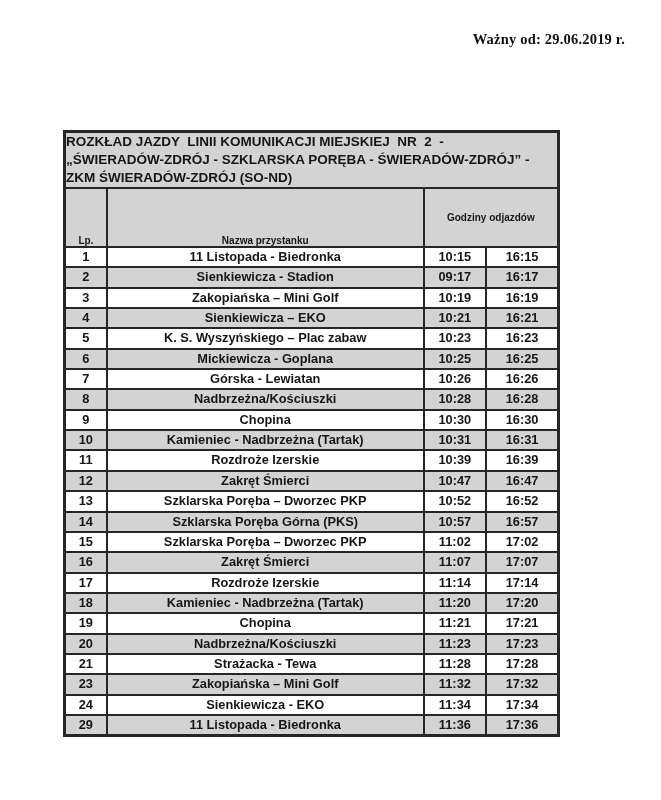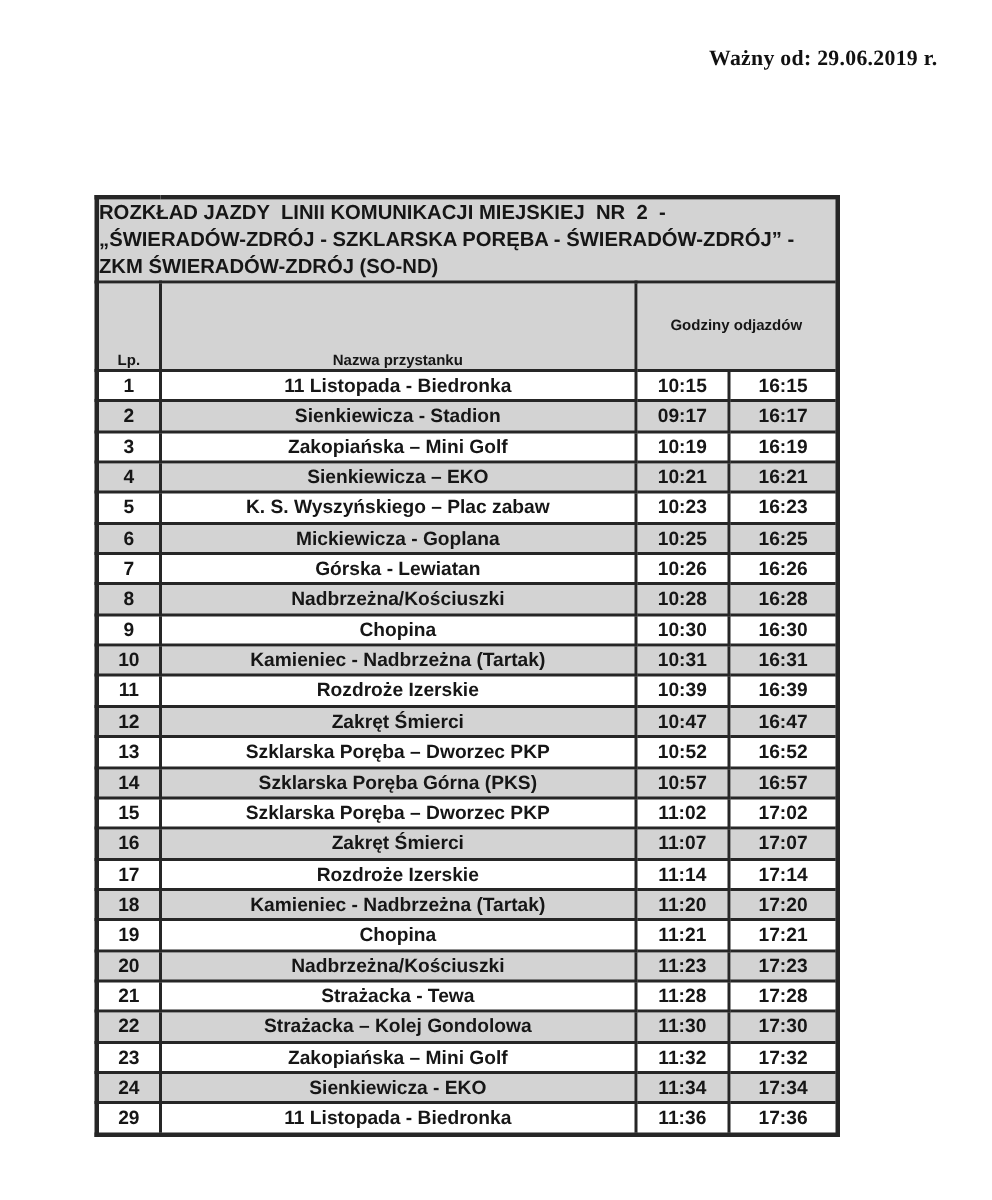--- a/index.html
+++ b/index.html
@@ -243,26 +243,20 @@
       <td>17:23</td>
     </tr>
 
     <tr>
       <td>21</td>
       <td>Strażacka - Tewa</td>
       <td>11:28</td>
       <td>17:28</td>
     </tr>
 
-    <tr>
-      <td>22</td>
-      <td>Strażacka – Kolej Gondolowa</td>
-      <td>11:30</td>
-      <td>17:30</td>
-    </tr>
 
     <tr>
       <td>23</td>
       <td>Zakopiańska – Mini Golf</td>
       <td>11:32</td>
       <td>17:32</td>
     </tr>
 
     <tr>
       <td>24</td>

